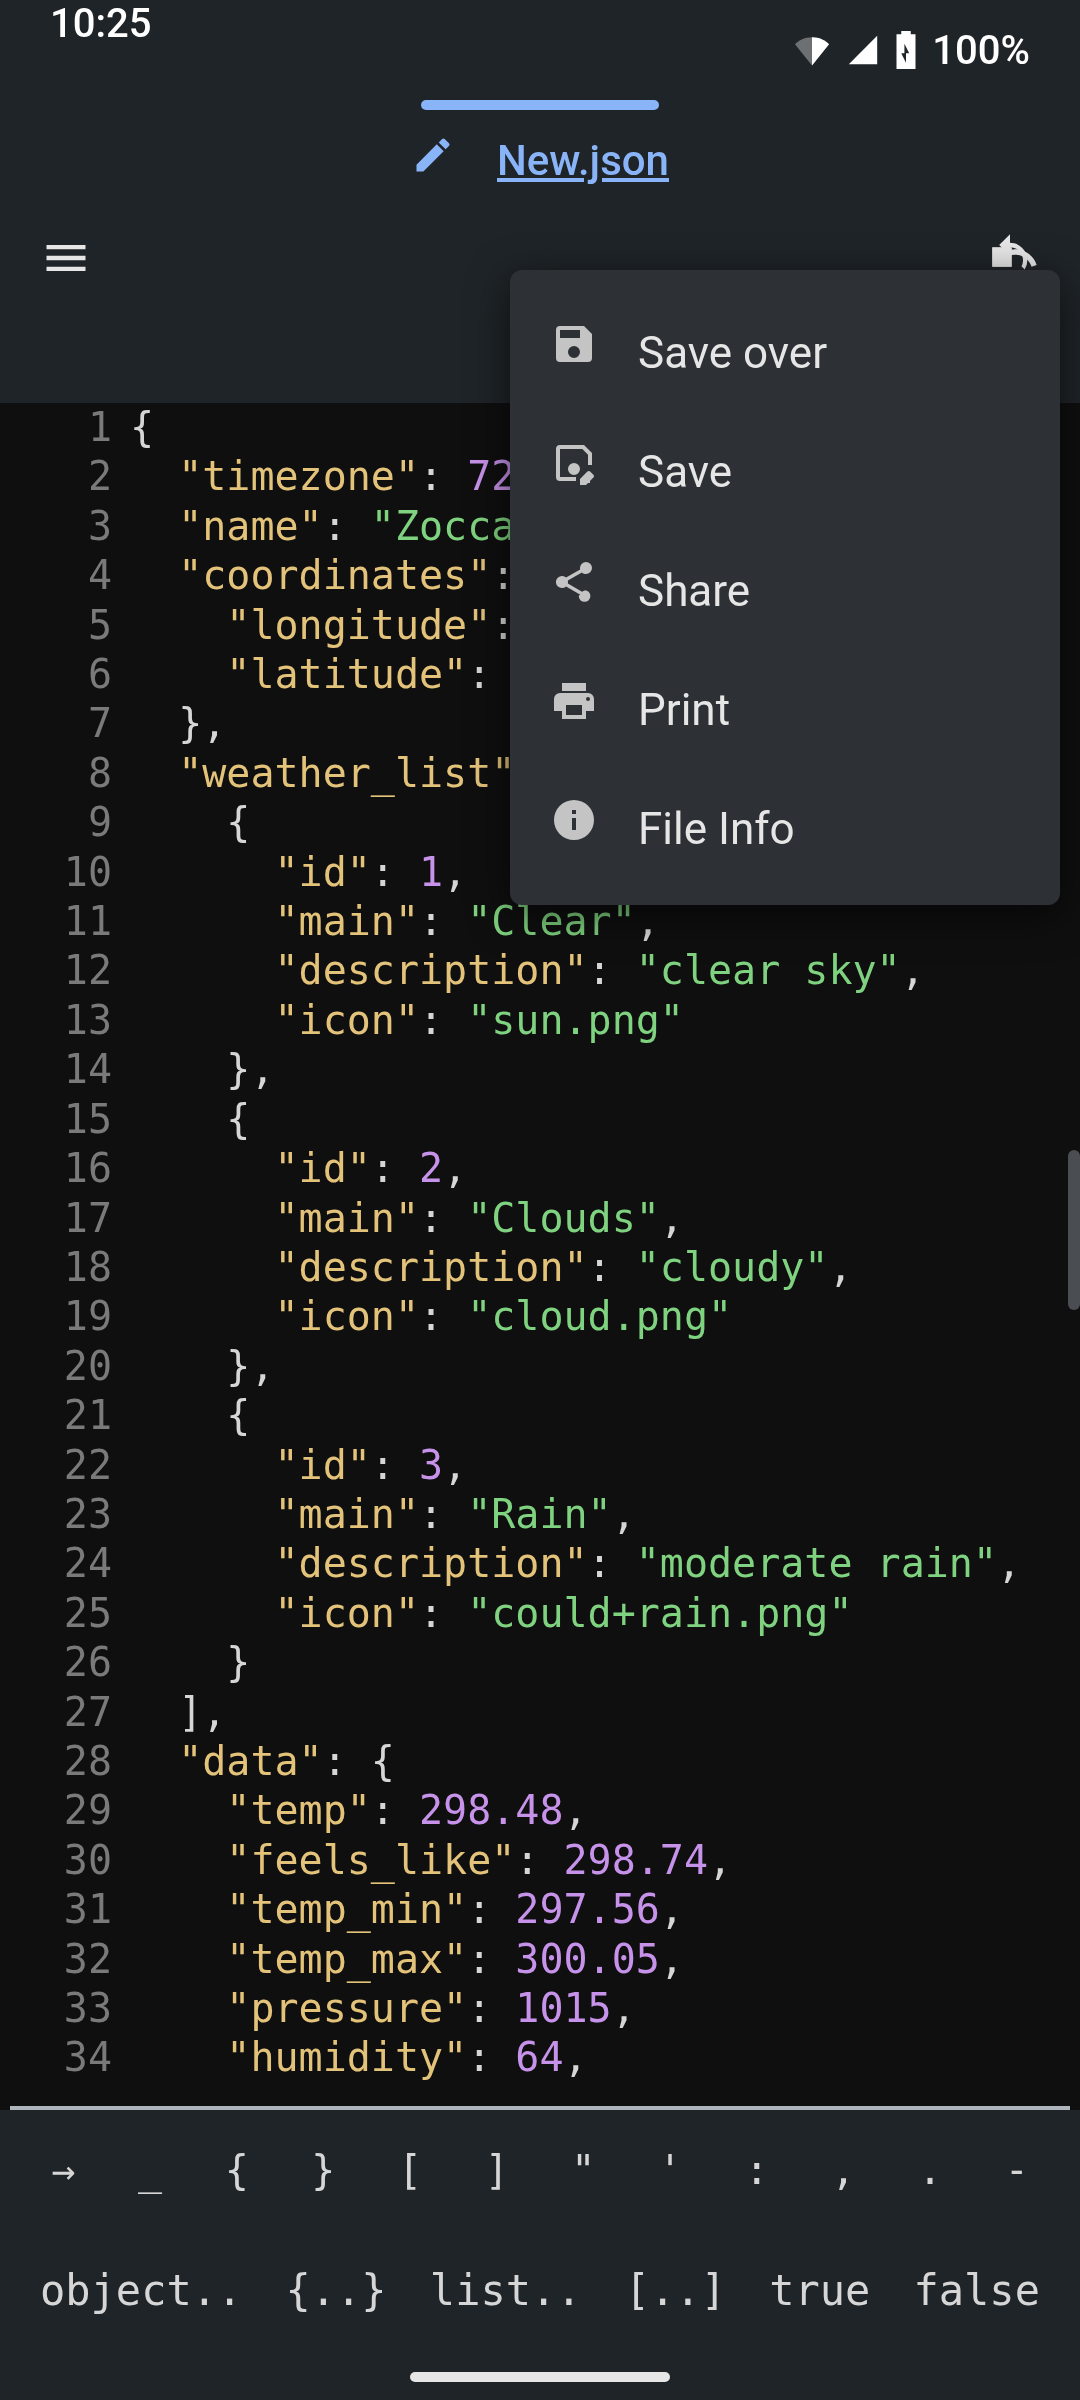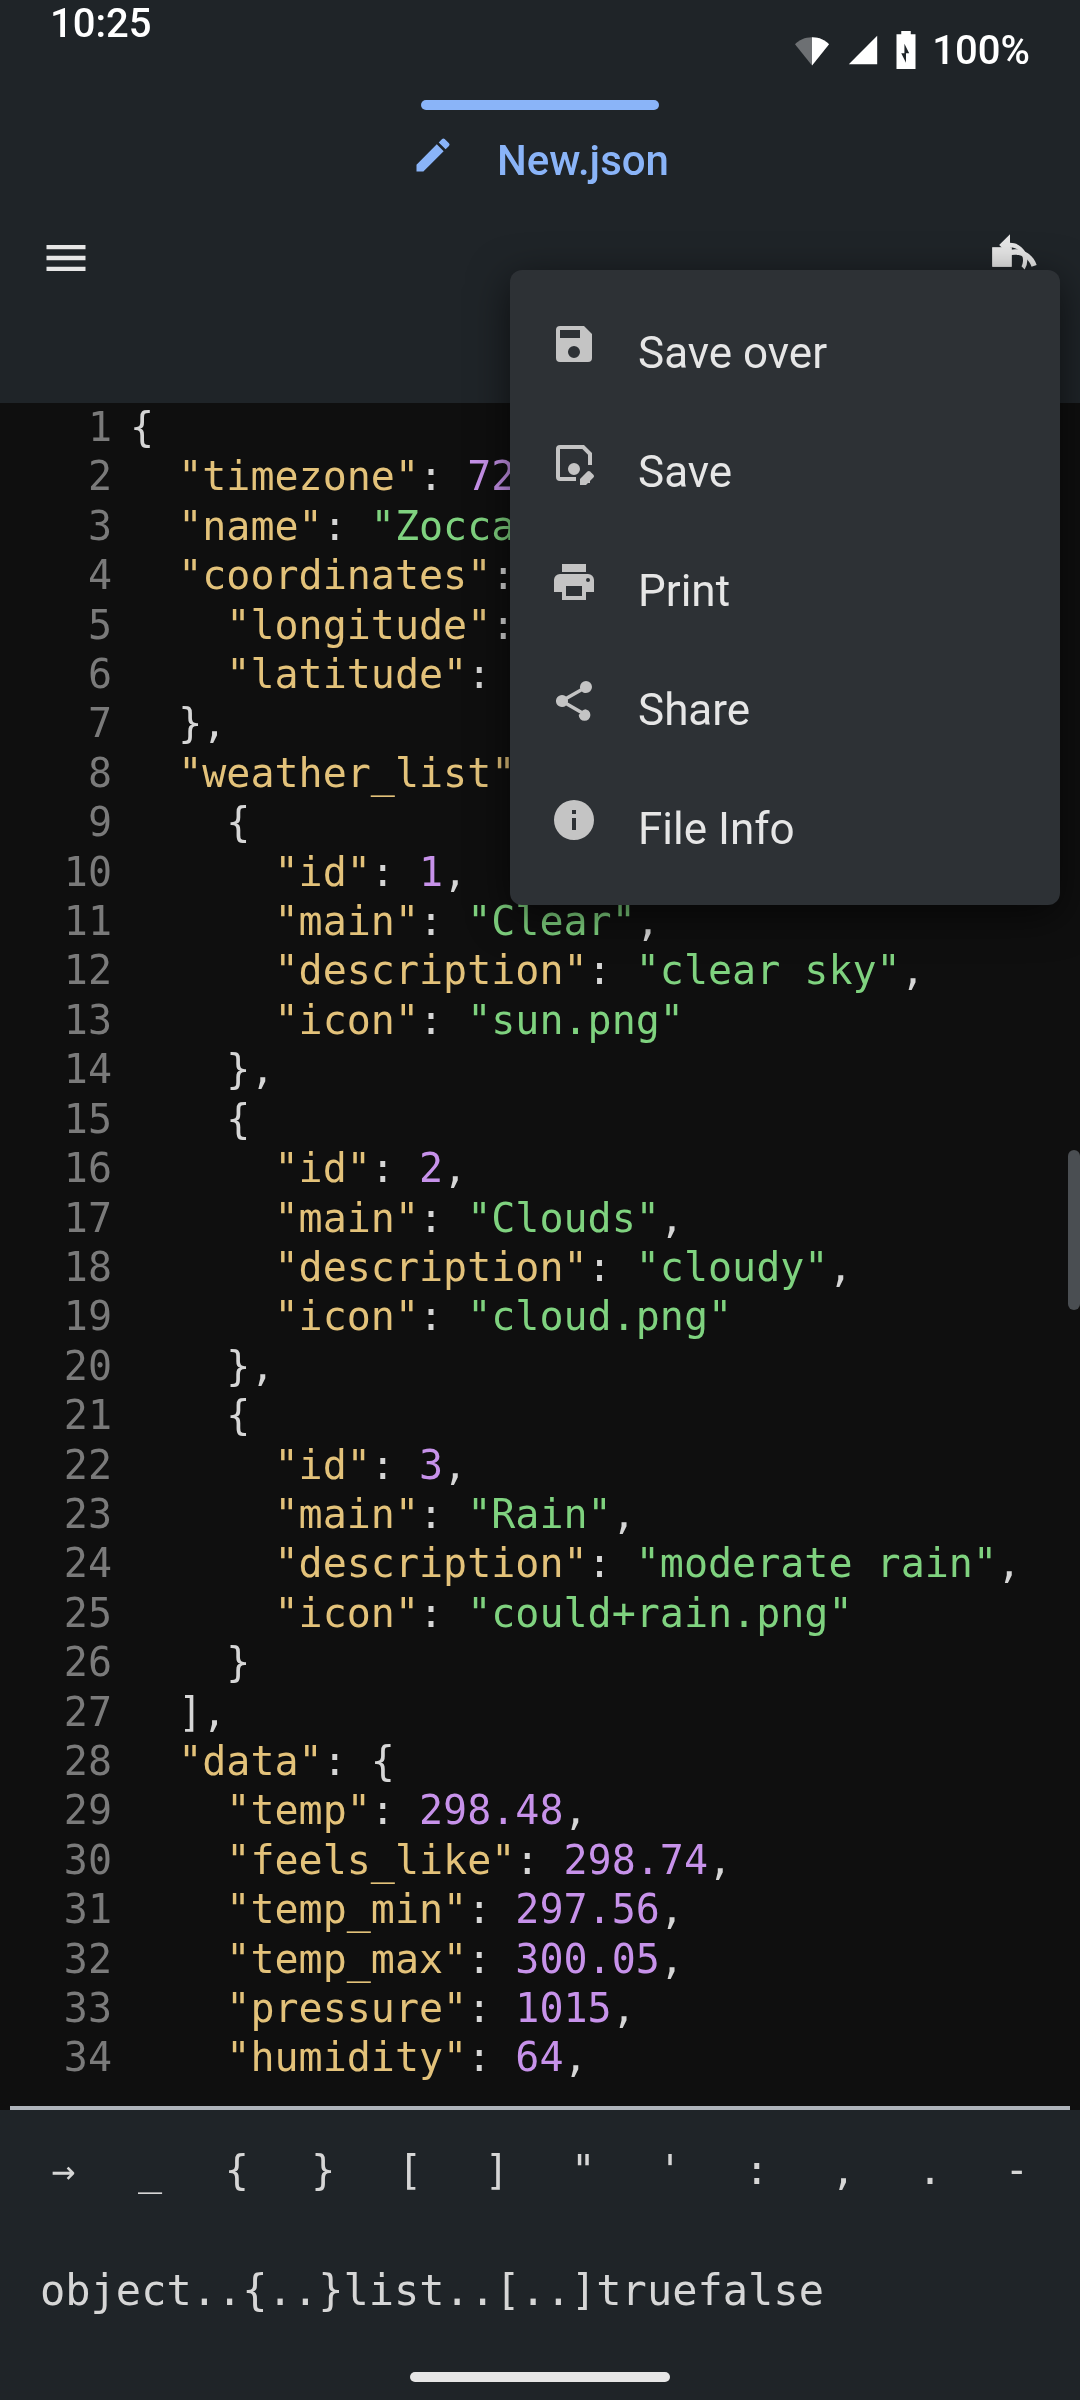--- a/index.html
+++ b/index.html
@@ -38,20 +38,21 @@
   
   .title-row {
     height: 100px;
     display: flex;
     align-items: center;
     justify-content: center;
     gap: 42px;
     color: #8ab4f8;
     font-size: 42px;
     font-weight: 500;
+    text-decoration: underline;
   }
   .title-row svg { fill: #8ab4f8; }
 
   
   .toolbar-row {
     height: 100px;
     display: flex;
     align-items: center;
     padding: 0 40px;
     gap: 30px;
@@ -146,21 +147,21 @@
     padding: 0 30px;
     font-family: "Menlo", monospace;
     font-size: 40px;
     color: #d6d6d6;
   }
   .acc-row1 .key { width: 72px; text-align: center; }
   .acc-row2 {
     height: 120px;
     display: flex;
     align-items: center;
-    justify-content: flex-start;
+    justify-content: space-between;
     padding: 0 40px;
     font-size: 42px;
     color: #d6d6d6;
     font-family: "Menlo", monospace;
   }
   .nav-pill {
     position: absolute;
     bottom: 18px;
     left: 50%;
     transform: translateX(-50%);
@@ -382,29 +383,29 @@
   </div>
   <div class="menu-item">
     <span><svg width="48" height="48" viewBox="0 0 24 24">
           <path d="M17 3H5a2 2 0 0 0-2 2v14a2 2 0 0 0 2 2h8v-2H5V5h11.17L19 7.83V13h2V7l-4-4zM12 12a3 3 0 1 0 0 6 3 3 0 0 0 0-6zm9.7 6.35-1.06-1.06-2.83 2.83 1.06 1.06 2.83-2.83zM18 22h2v-2l-2 2z"></path>
           <path d="m20.41 16.59 1.3 1.3a1 1 0 0 1 0 1.41L18 23h-3v-3l3.71-3.71a1 1 0 0 1 1.41 0z"></path>
         </svg></span>
     <span>Save</span>
   </div>
   <div class="menu-item">
     <span><svg width="48" height="48" viewBox="0 0 24 24">
+          <path d="M18 16.08a2.91 2.91 0 0 0-1.96.77L8.91 12.7c.06-.23.09-.46.09-.7s-.03-.47-.09-.7l7.05-4.11c.54.5 1.25.81 2.04.81a3 3 0 1 0-3-3c0 .24.03.47.09.7L8.04 9.81A3 3 0 1 0 6 15a2.98 2.98 0 0 0 2.04-.81l7.12 4.16c-.5.21-.8.43-.8.65a2.92 2.92 0 1 0 2.92-2.92z"></path>
+        </svg></span>
+    <span>Share</span>
+  </div>
+  <div class="menu-item">
+    <span><svg width="48" height="48" viewBox="0 0 24 24">
           <path d="M19 8H5a3 3 0 0 0-3 3v6h4v4h12v-4h4v-6a3 3 0 0 0-3-3zm-3 11H8v-5h8v5zm3-7a1 1 0 1 1 0-2 1 1 0 0 1 0 2zM18 3H6v4h12V3z"></path>
         </svg></span>
     <span>Print</span>
-  </div>
-  <div class="menu-item">
-    <span><svg width="48" height="48" viewBox="0 0 24 24">
-          <path d="M18 16.08a2.91 2.91 0 0 0-1.96.77L8.91 12.7c.06-.23.09-.46.09-.7s-.03-.47-.09-.7l7.05-4.11c.54.5 1.25.81 2.04.81a3 3 0 1 0-3-3c0 .24.03.47.09.7L8.04 9.81A3 3 0 1 0 6 15a2.98 2.98 0 0 0 2.04-.81l7.12 4.16c-.5.21-.8.43-.8.65a2.92 2.92 0 1 0 2.92-2.92z"></path>
-        </svg></span>
-    <span>Share</span>
   </div>
   <div class="menu-item">
     <span><svg width="48" height="48" viewBox="0 0 24 24">
           <path d="M12 2a10 10 0 1 0 0 20 10 10 0 0 0 0-20zm1 15h-2v-6h2v6zm0-8h-2V7h2v2z"></path>
         </svg></span>
     <span>File Info</span>
   </div>
 </div>
 
 <div class="accessory">

